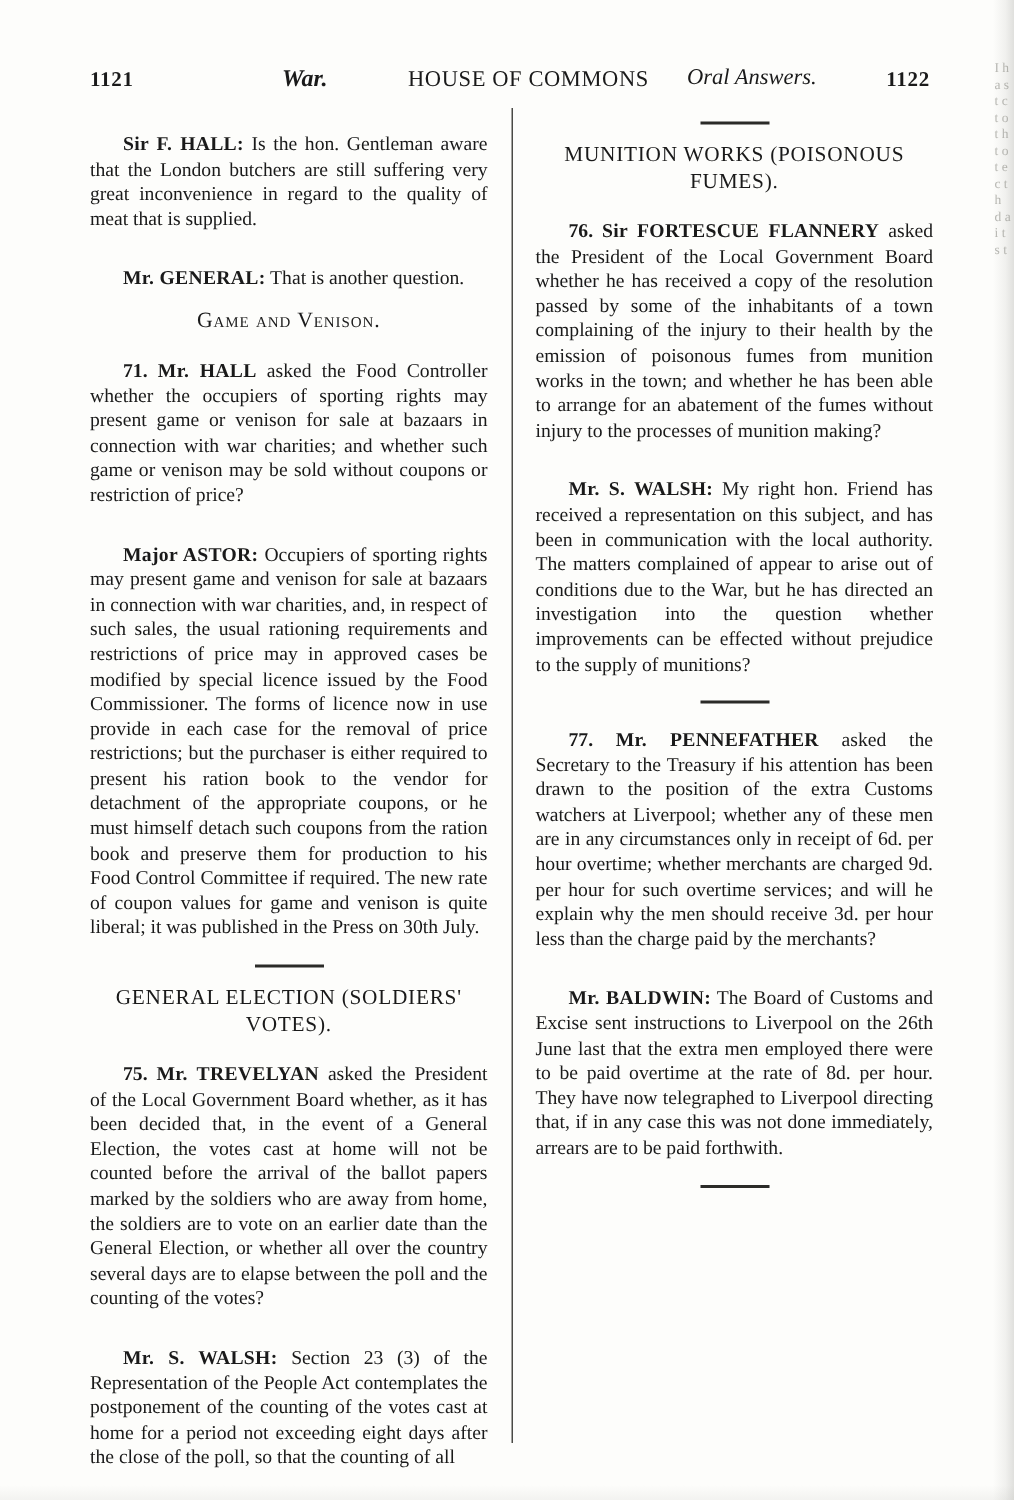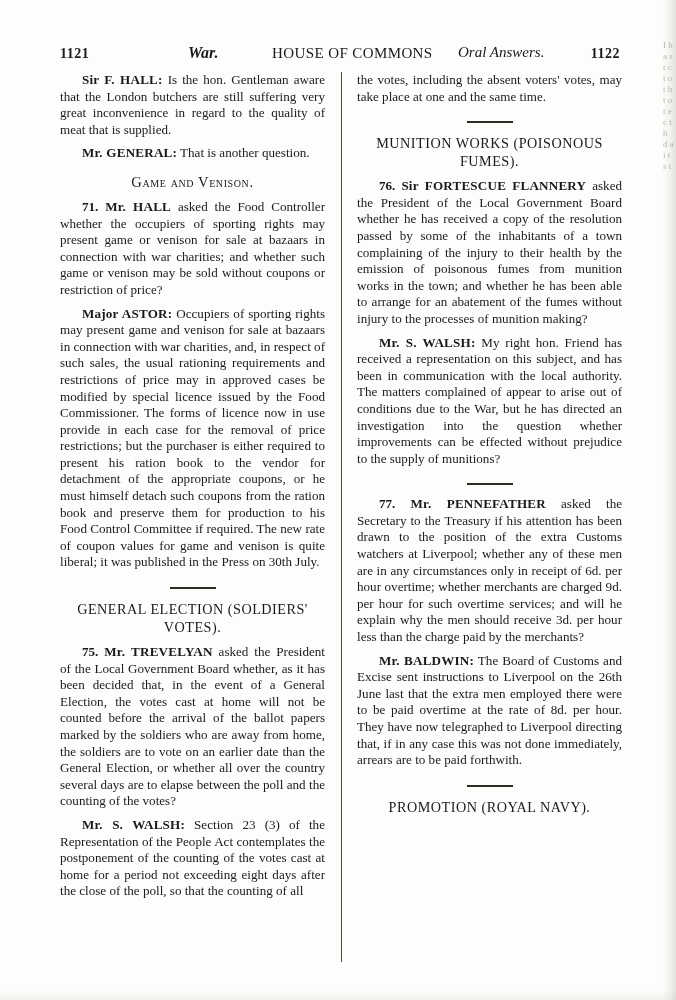--- a/index.html
+++ b/index.html
@@ -116,21 +116,21 @@
   .rule {
     position: absolute;
     left: 281px;
     top: 0;
     width: 1px;
     height: 890px;
     background: #4a4a46;
   }
 
   p.para {
-    margin: 0 0 0 0;
+    margin: 16px 0 0 0;
     text-indent: 22px;
     padding-bottom: 7px;
   }
   p.para.noindent { text-indent: 0; }
   .spk {
     font-weight: bold;
     letter-spacing: 0.2px;
   }
   .qnum { font-weight: bold; }
   .ital { font-style: italic; }
@@ -177,29 +177,27 @@
         <p class="para"><span class="spk">Mr. GENERAL:</span><span> That is another question.</span></p>
         <h3 class="subhead">Game and Venison.</h3>
         <p class="para"><span class="qnum">71. </span><span class="spk">Mr. HALL</span><span> asked the Food Controller whether the occupiers of sporting rights may present game or venison for sale at bazaars in connection with war charities; and whether such game or venison may be sold without coupons or restriction of price?</span></p>
         <p class="para"><span class="spk">Major ASTOR:</span><span> Occupiers of sporting rights may present game and venison for sale at bazaars in connection with war charities, and, in respect of such sales, the usual rationing requirements and restrictions of price may in approved cases be modified by special licence issued by the Food Commissioner. The forms of licence now in use provide in each case for the removal of price restrictions; but the purchaser is either required to present his ration book to the vendor for detachment of the appropriate coupons, or he must himself detach such coupons from the ration book and preserve them for production to his Food Control Committee if required. The new rate of coupon values for game and venison is quite liberal; it was published in the Press on 30th July.</span></p>
         <div class="divider"></div>
         <h3 class="subhead caps">GENERAL ELECTION (SOLDIERS' VOTES).</h3>
         <p class="para"><span class="qnum">75. </span><span class="spk">Mr. TREVELYAN</span><span> asked the President of the Local Government Board whether, as it has been decided that, in the event of a General Election, the votes cast at home will not be counted before the arrival of the ballot papers marked by the soldiers who are away from home, the soldiers are to vote on an earlier date than the General Election, or whether all over the country several days are to elapse between the poll and the counting of the votes?</span></p>
         <p class="para"><span class="spk">Mr. S. WALSH:</span><span> Section 23 (3) of the Representation of the People Act contemplates the postponement of the counting of the votes cast at home for a period not exceeding eight days after the close of the poll, so that the counting of all</span></p>
       </div>
     <div class="col col-right" id="col-right">
-        <p class="para noindent"><span>the votes, including the absent voters' votes, may take place at one and the same time.</span></p>
         <div class="divider"></div>
         <h3 class="subhead caps">MUNITION WORKS (POISONOUS FUMES).</h3>
         <p class="para"><span class="qnum">76. </span><span class="spk">Sir FORTESCUE FLANNERY</span><span> asked the President of the Local Government Board whether he has received a copy of the resolution passed by some of the inhabitants of a town complaining of the injury to their health by the emission of poisonous fumes from munition works in the town; and whether he has been able to arrange for an abatement of the fumes without injury to the processes of munition making?</span></p>
         <p class="para"><span class="spk">Mr. S. WALSH:</span><span> My right hon. Friend has received a representation on this subject, and has been in communication with the local authority. The matters complained of appear to arise out of conditions due to the War, but he has directed an investigation into the question whether improvements can be effected without prejudice to the supply of munitions?</span></p>
         <div class="divider"></div>
         <p class="para"><span class="qnum">77. </span><span class="spk">Mr. PENNEFATHER</span><span> asked the Secretary to the Treasury if his attention has been drawn to the position of the extra Customs watchers at Liverpool; whether any of these men are in any circumstances only in receipt of 6d. per hour overtime; whether merchants are charged 9d. per hour for such overtime services; and will he explain why the men should receive 3d. per hour less than the charge paid by the merchants?</span></p>
         <p class="para"><span class="spk">Mr. BALDWIN:</span><span> The Board of Customs and Excise sent instructions to Liverpool on the 26th June last that the extra men employed there were to be paid overtime at the rate of 8d. per hour. They have now telegraphed to Liverpool directing that, if in any case this was not done immediately, arrears are to be paid forthwith.</span></p>
         <div class="divider"></div>
-        <h3 class="subhead caps">PROMOTION (ROYAL NAVY).</h3>
       </div>
   </div>
 
   <div class="bleed-col">I h a s t c t o t h t o t e c t h d a i t s t</div>
   <div class="scan-edge-right"></div>
   <div class="scan-edge-bottom"></div>
 </div>
 
 </body></html>

